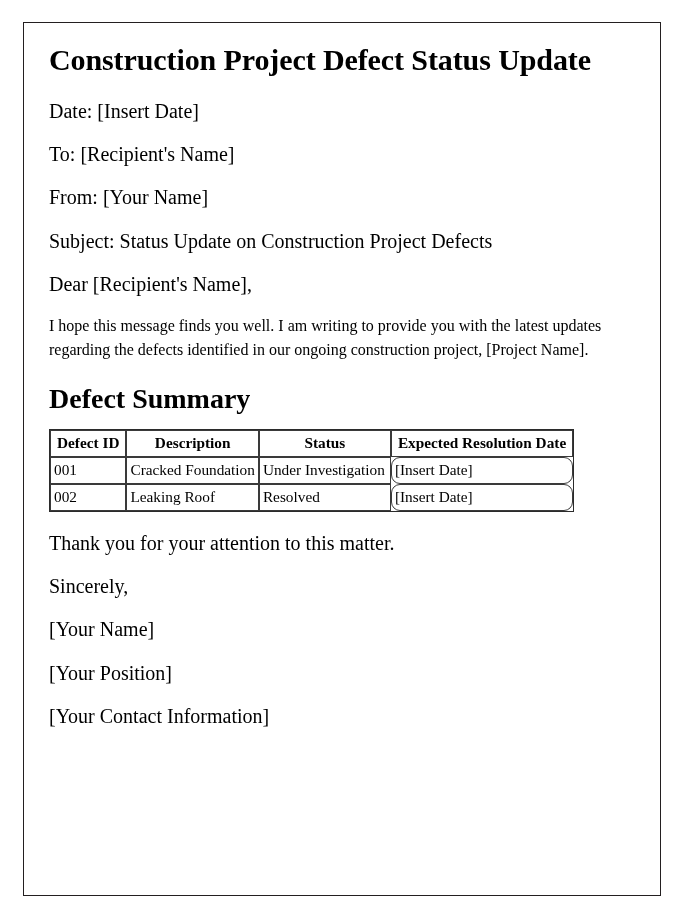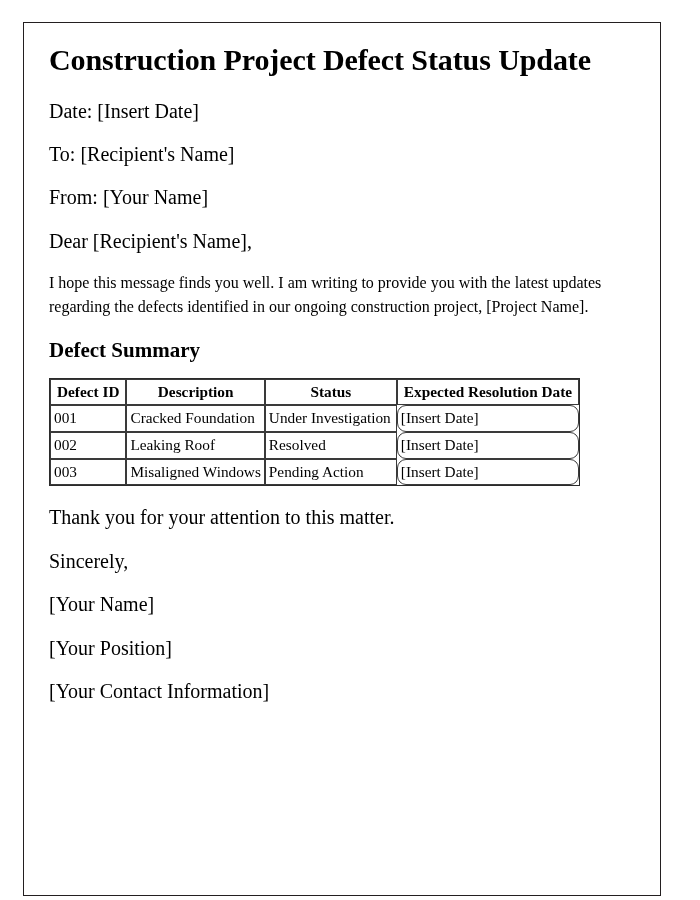--- a/index.html
+++ b/index.html
@@ -55,21 +55,21 @@
   .body-para {
     font-size: 16px;
     line-height: 1.48;
     margin: 0;
     padding: 10px 0 4px 0;
     width: 560px;
   }
 
   
   .section-heading {
-    font-size: 21px;
+    font-size: 28px;
     font-weight: bold;
     line-height: 1.2;
     margin: 0;
     padding: 16px 0 10px 0;
   }
 
   
   table.defect-table {
     border-collapse: separate;
     border-spacing: 0;
@@ -107,20 +107,21 @@
 
 <div class="page-frame">
   <div class="page-inner">
 
     <h1 class="doc-title">Construction Project Defect Status Update</h1>
 
     <div>
       <p class="meta-line">Date: [Insert Date]</p>
       <p class="meta-line">To: [Recipient's Name]</p>
       <p class="meta-line">From: [Your Name]</p>
+      <p class="meta-line">Subject: Status Update on Construction Project Defects</p>
       <p class="meta-line">Dear [Recipient's Name],</p>
     </div>
 
     <p class="body-para">I hope this message finds you well. I am writing to provide you with the latest updates regarding the defects identified in our ongoing construction project, [Project Name].</p>
 
     <h2 class="section-heading">Defect Summary</h2>
 
     <table class="defect-table">
       <thead>
         <tr>
@@ -136,26 +137,20 @@
           <td class="col-desc">Cracked Foundation</td>
           <td class="col-status">Under Investigation</td>
           <td class="col-date">[Insert Date]</td>
         </tr>
         <tr>
           <td class="col-id">002</td>
           <td class="col-desc">Leaking Roof</td>
           <td class="col-status">Resolved</td>
           <td class="col-date">[Insert Date]</td>
         </tr>
-        <tr>
-          <td class="col-id">003</td>
-          <td class="col-desc">Misaligned Windows</td>
-          <td class="col-status">Pending Action</td>
-          <td class="col-date">[Insert Date]</td>
-        </tr>
       </tbody>
     </table>
 
 
     <div class="closing-block">
       <p class="meta-line">Thank you for your attention to this matter.</p>
       <p class="meta-line">Sincerely,</p>
       <p class="meta-line">[Your Name]</p>
       <p class="meta-line">[Your Position]</p>
       <p class="meta-line">[Your Contact Information]</p>

